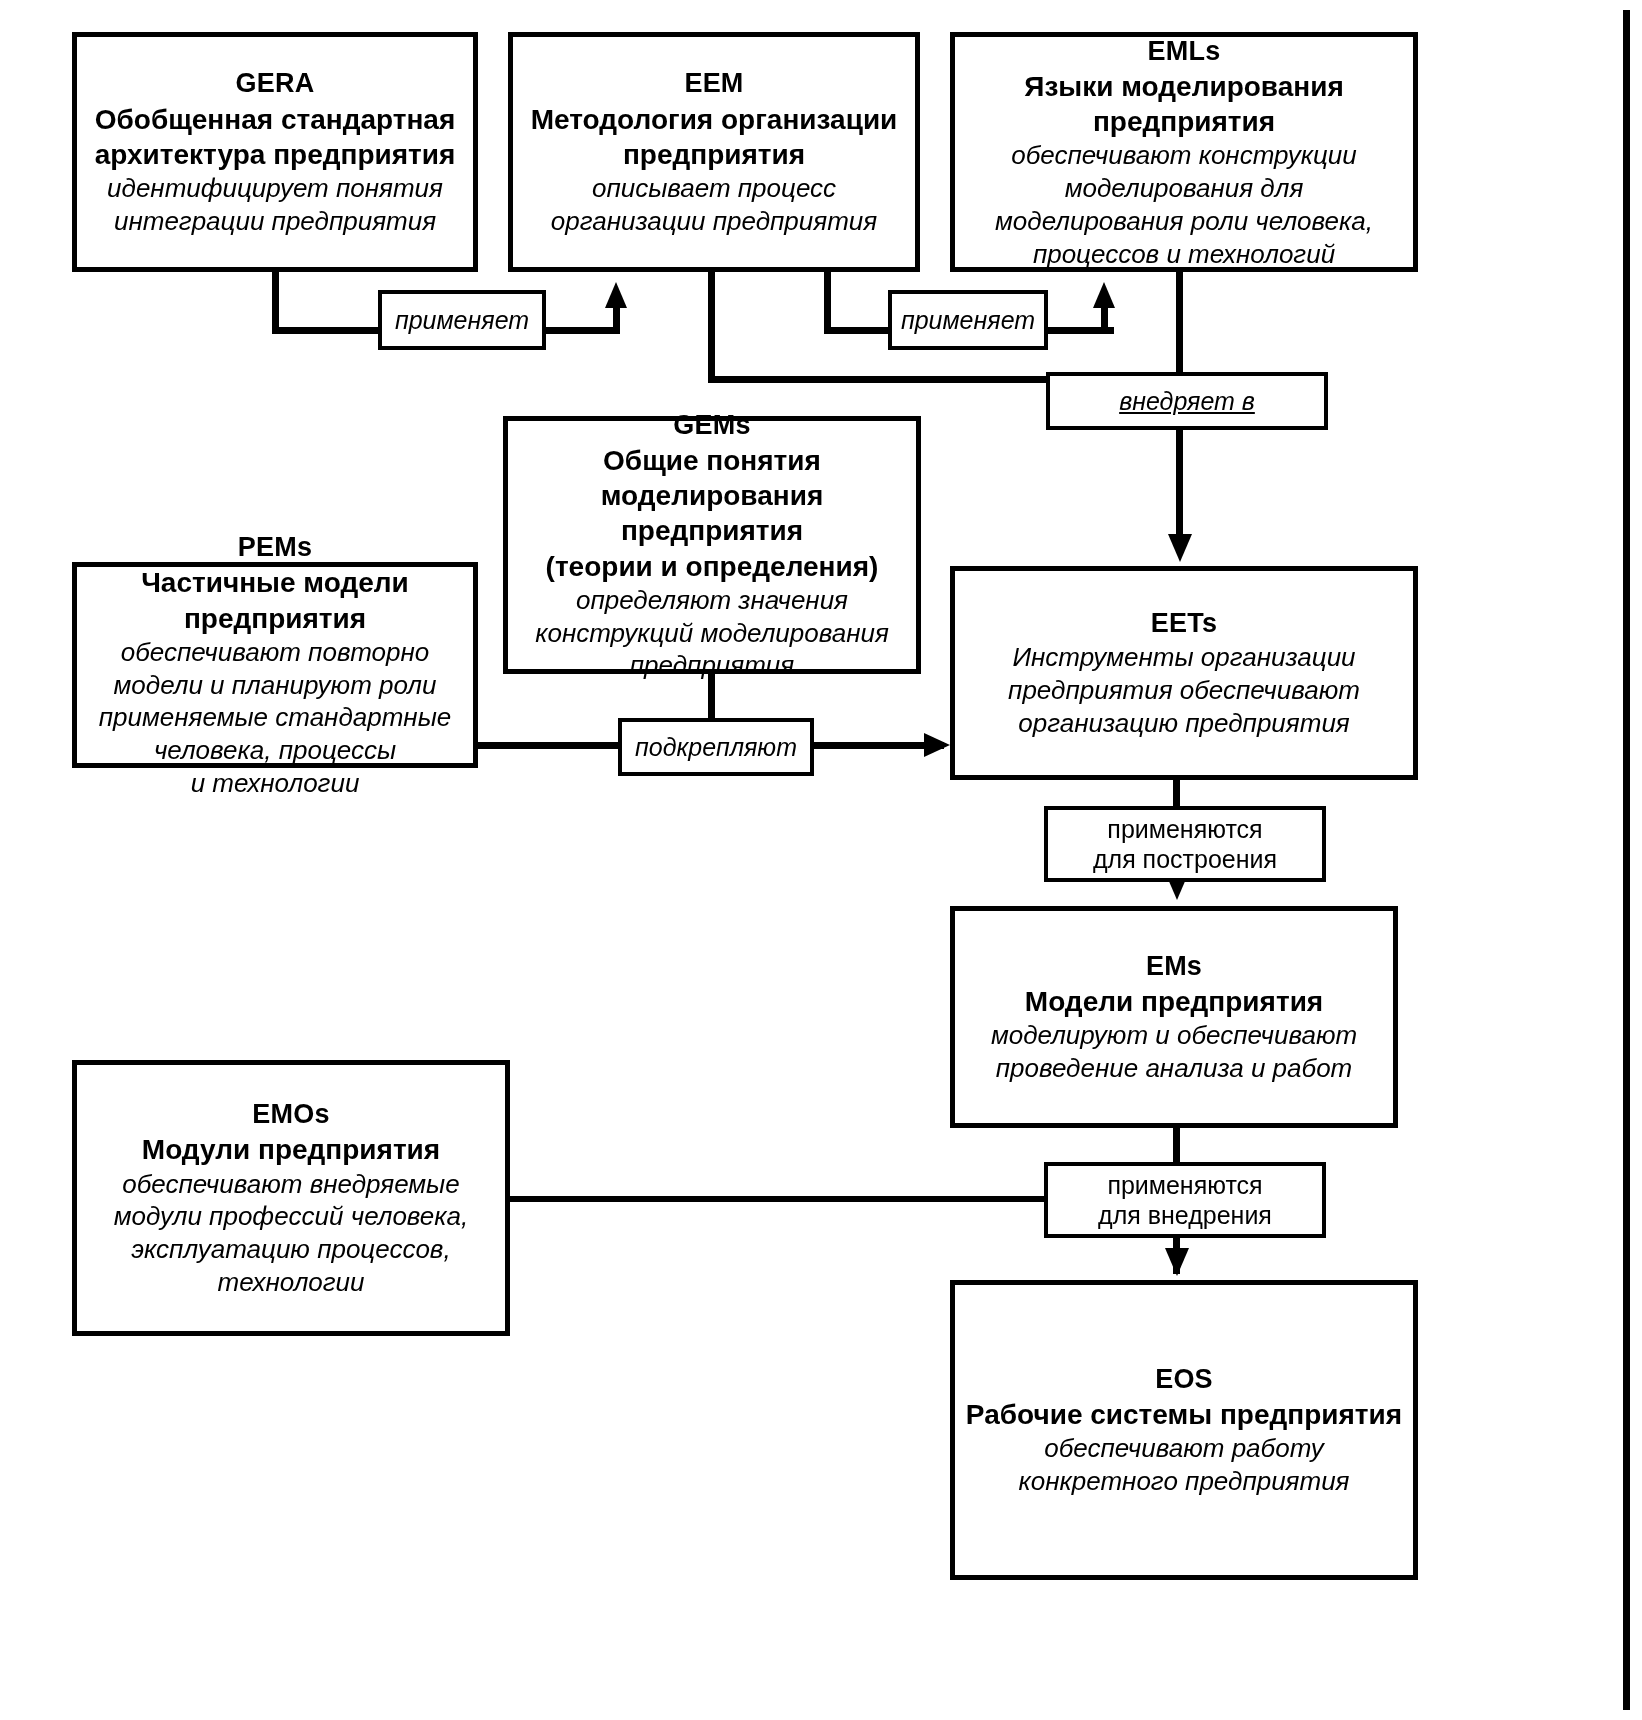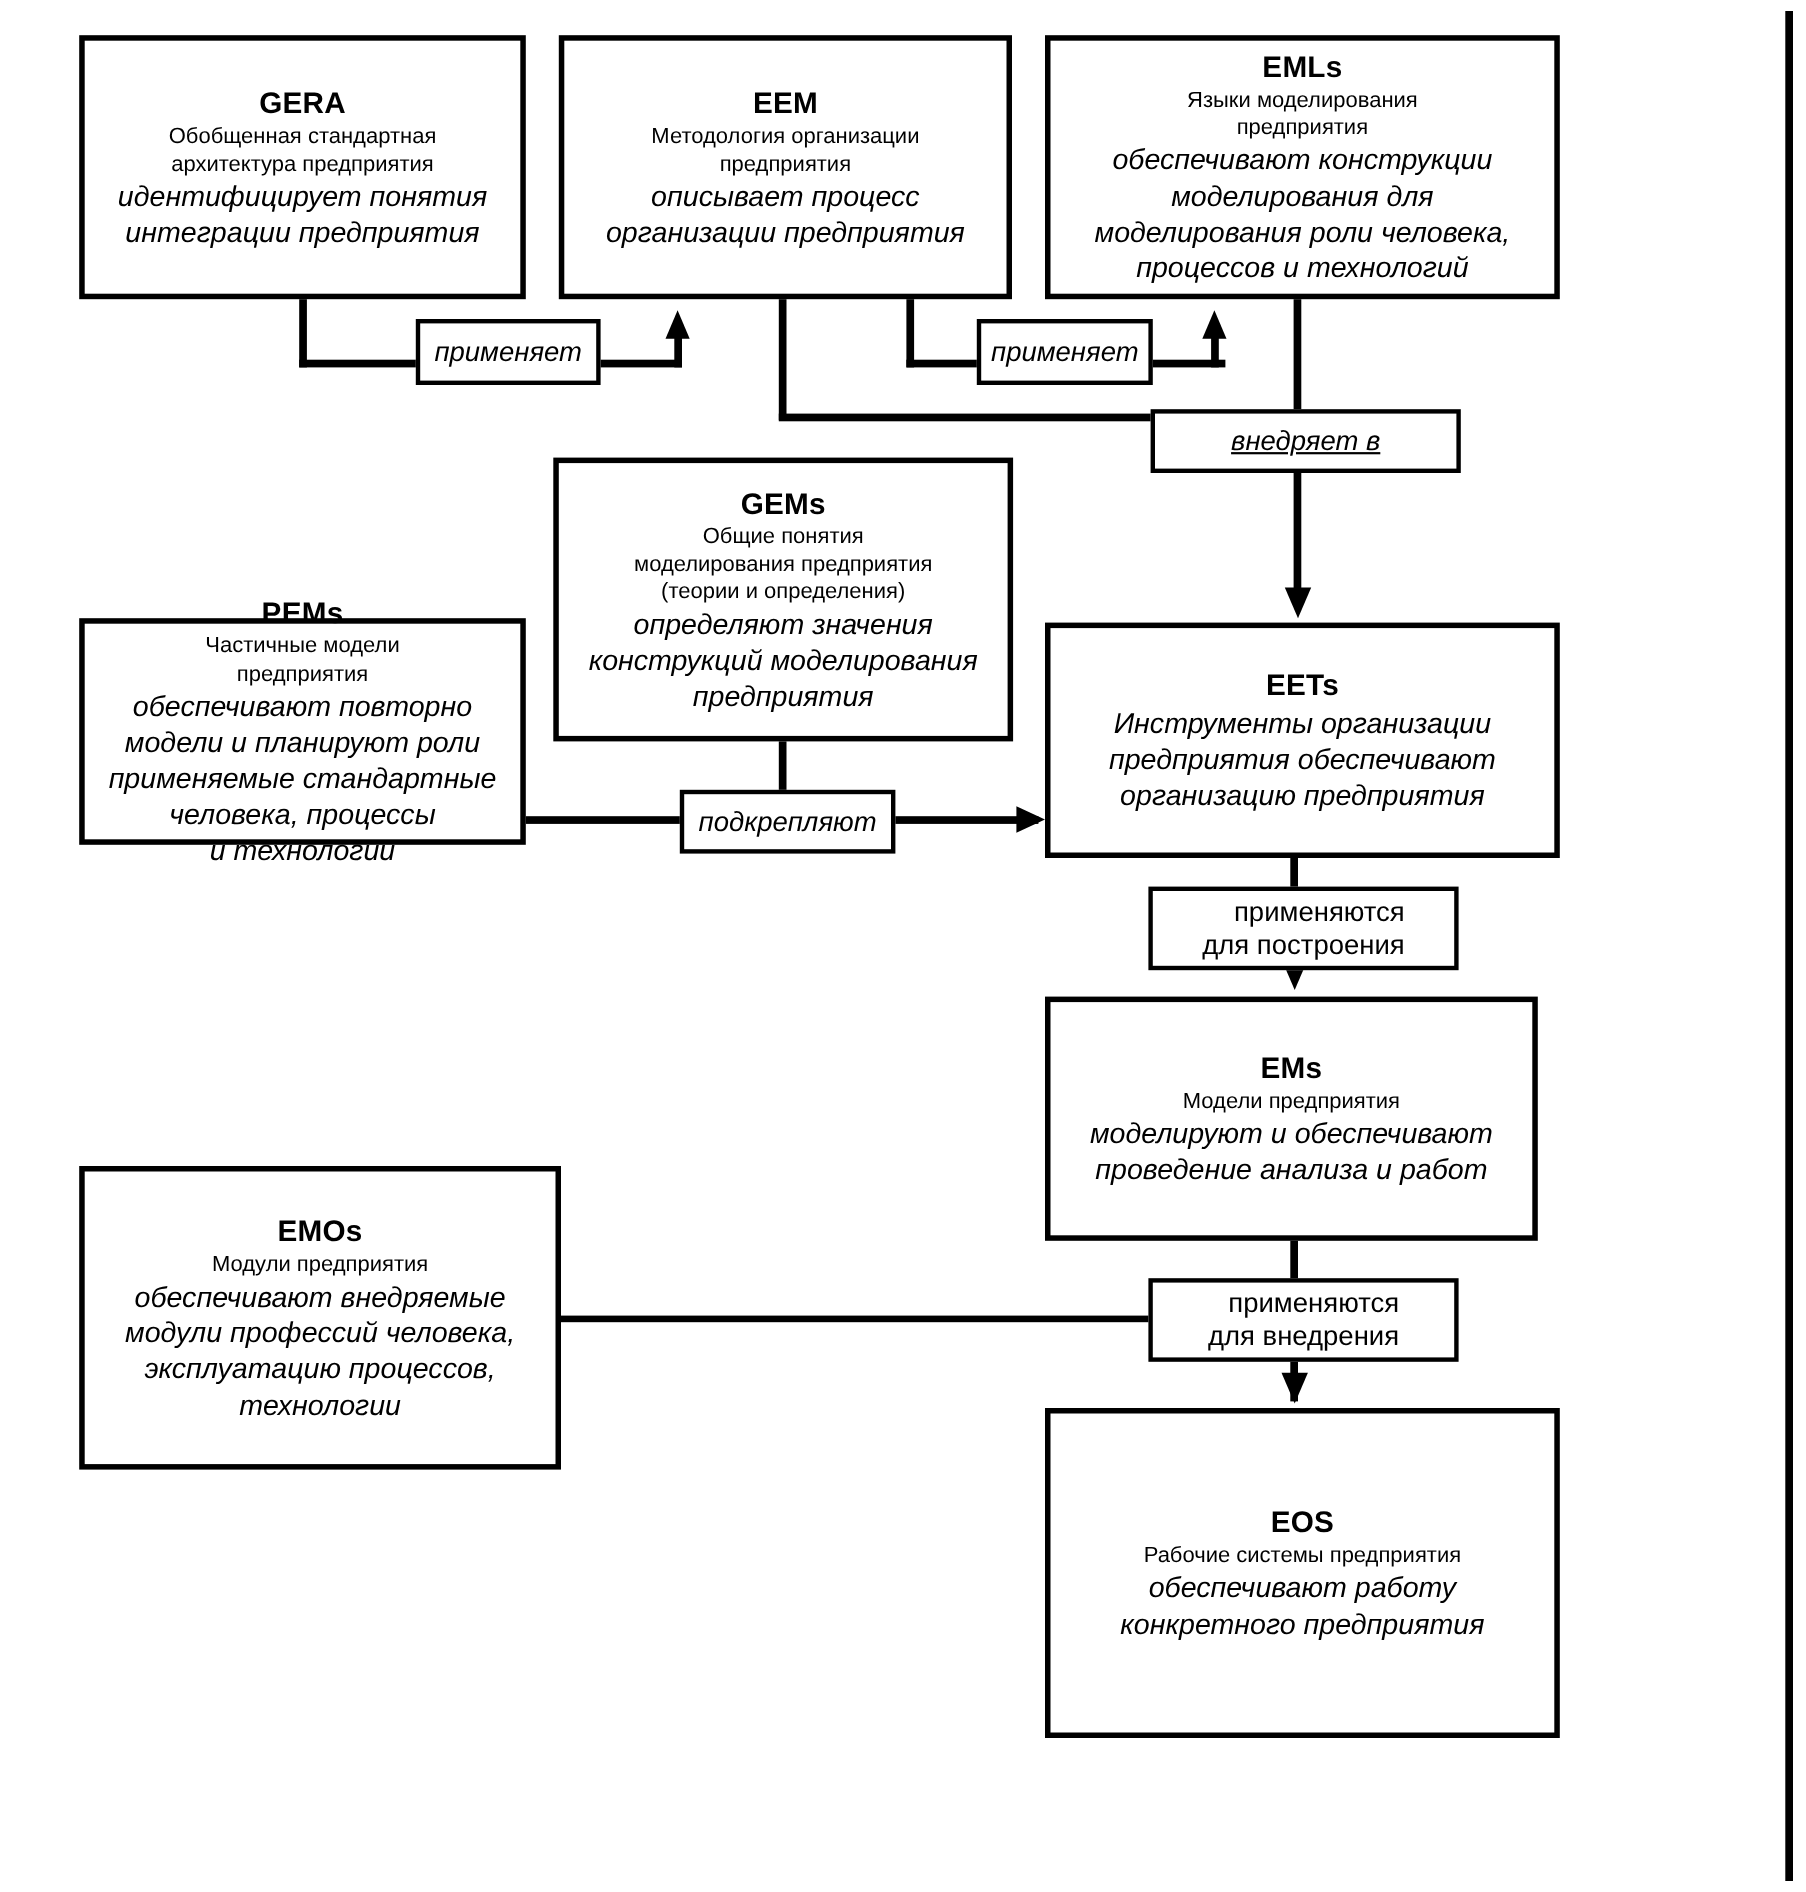--- a/index.html
+++ b/index.html
@@ -39,22 +39,22 @@
     padding: 4px 8px;
   }
   .box .inner { width: 100%; }
   .box .acronym {
     font-size: 27px;
     font-weight: 700;
     line-height: 1.30;
     letter-spacing: .2px;
   }
   .box .normal {
-    font-size: 20px;
-    font-weight: 400;
+    font-size: 28px;
+    font-weight: 700;
     line-height: 1.26;
   }
   .box .italic {
     font-size: 26px;
     font-weight: 400;
     font-style: italic;
     line-height: 1.26;
   }
 
   
@@ -71,21 +71,20 @@
   }
   .label-box .lb-italic {
     font-size: 25px;
     font-style: italic;
     line-height: 1.2;
   }
   .label-box .lb-normal {
     font-size: 25px;
     font-style: normal;
     line-height: 1.22;
-    text-align: right;
   }
 
   
   .hline, .vline {
     position: absolute;
     background: #000;
     z-index: 2;
   }
   .arrow-up, .arrow-down, .arrow-right {
     position: absolute;

